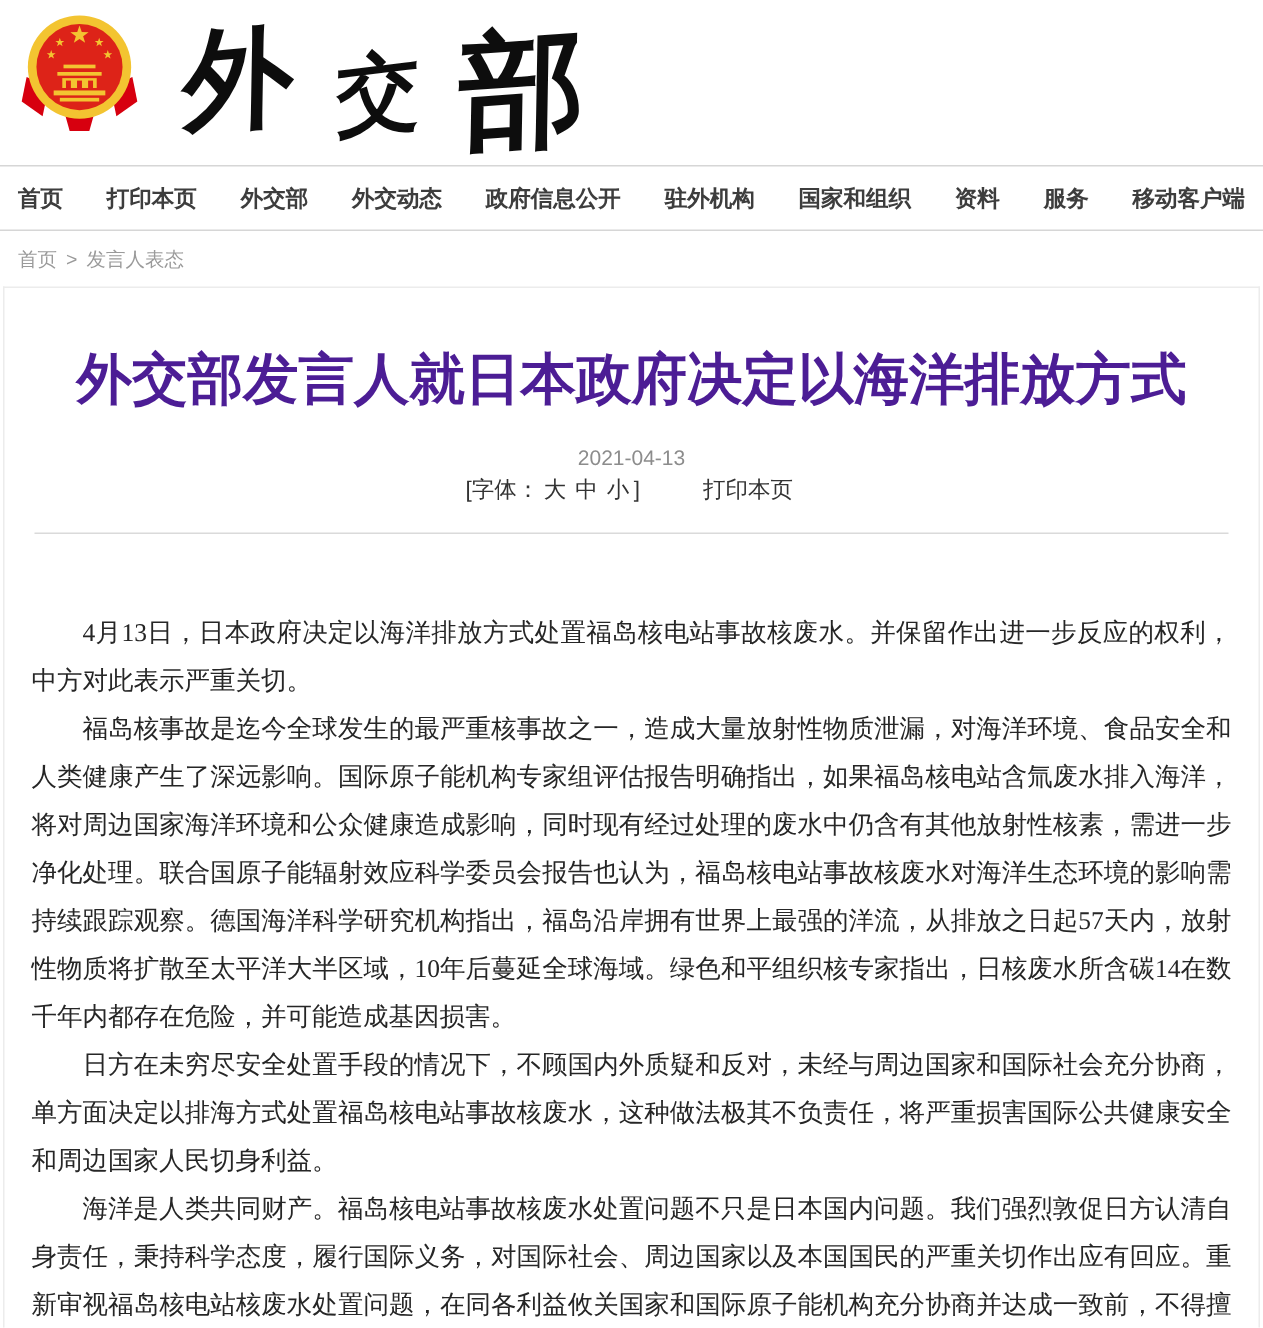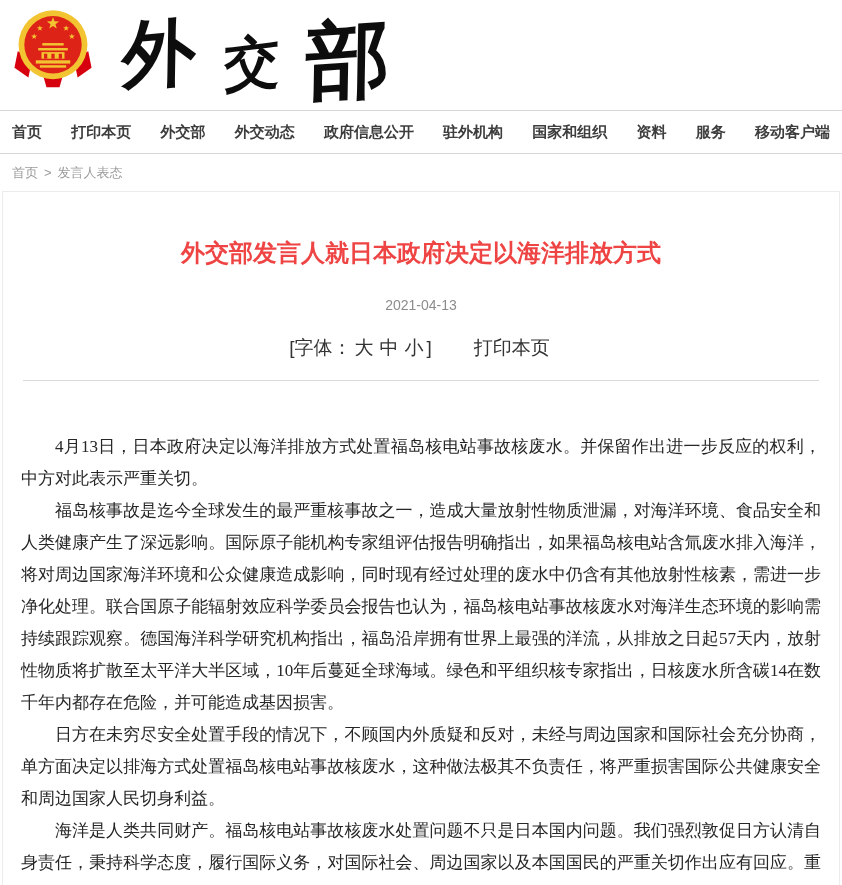--- a/index.html
+++ b/index.html
@@ -79,36 +79,36 @@
     margin: 0 2px;
     border: 1px solid #ececec;
     border-bottom: none;
     min-height: 693px;
     box-sizing: border-box;
     padding: 0 18px;
   }
   .article-title {
     margin: 40px 0 0 0;
     text-align: center;
-    font-size: 24px;
+    font-size: 37px;
     line-height: 42px;
     font-weight: 600;
-    color: #ef4444;
+    color: #4c1d95;
   }
   .article-title span { display: block; }
   .article-date {
     margin-top: 23px;
     text-align: center;
     font-size: 14px;
     color: #8c8c8c;
   }
   .article-controls {
-    margin-top: 22px;
+    margin-top: 4px;
     text-align: center;
-    font-size: 19px;
+    font-size: 15px;
     color: #333;
   }
   .article-controls a {
     color: #333; text-decoration: none; cursor: pointer; margin: 0 3px;
   }
   .article-controls .print { margin-left: 42px; }
   .title-divider {
     border: none;
     border-top: 1px solid #dadada;
     margin: 19px 2px 0 2px;

